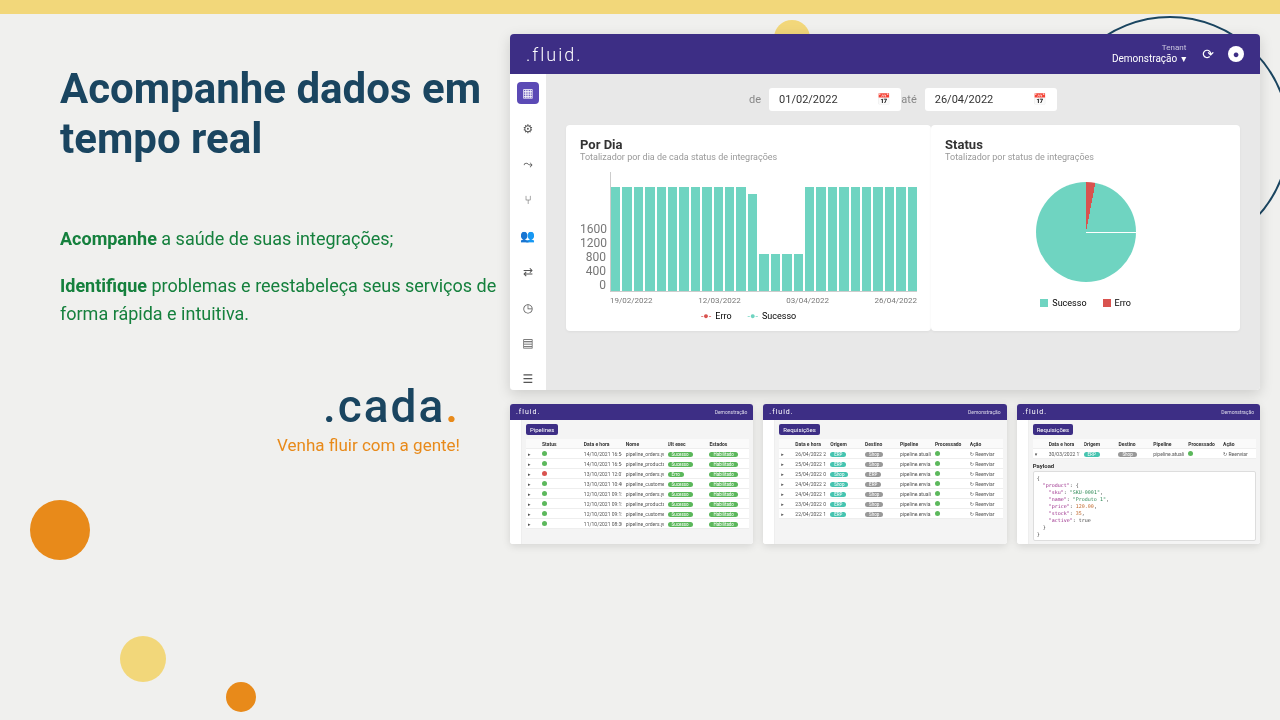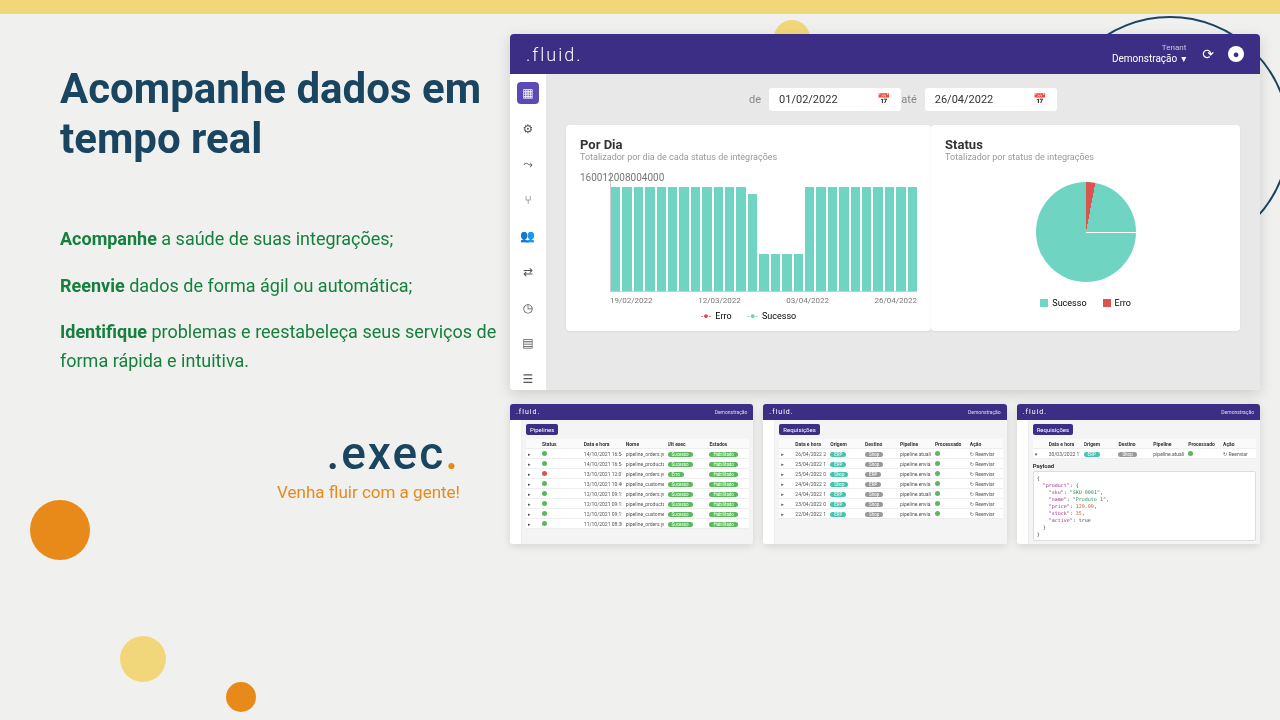--- a/index.html
+++ b/index.html
@@ -42,21 +42,21 @@
   .date-row { display: flex; justify-content: center; gap: 0; margin-bottom: 14px; text-align: right; }
   .date-group { display: flex; align-items: center; gap: 8px; font-size: 11px; }
   .date-lbl { color: #888; }
   .date-input { background: #fff; border-radius: 3px; padding: 5px 10px; display: flex; align-items: center; gap: 40px; font-size: 11px; color: #333; min-width: 120px; justify-content: space-between; }
   .cards { display: flex; gap: 0; margin-top: 8px; }
   .card { background: #fff; border-radius: 4px; padding: 12px 14px 10px; flex: 1; box-shadow: 0 1px 3px rgba(0,0,0,0.05); }
   .card-title { font-size: 13px; font-weight: 700; color: #333; }
   .card-sub { font-size: 9px; color: #999; margin-bottom: 10px; }
   
   .bar-chart { height: 120px; display: flex; align-items: flex-end; position: relative; padding-left: 30px; }
-  .y-axis { position: absolute; left: 0; top: 0; height: 100%; display: flex; flex-direction: row; justify-content: flex-start; font-size: 10px; color: #777; text-align: right; width: 26px; }
+  .y-axis { position: absolute; left: 0; top: 0; height: 100%; display: flex; flex-direction: column; justify-content: flex-end; font-size: 12px; color: #777; text-align: right; width: 26px; }
   .bars { display: flex; align-items: flex-end; flex: 1; height: 100%; gap: 2px; border-left: 1px solid #ccc; border-bottom: 1px solid #ccc; }
   .bar { flex: 1; background: #6fd4c1; }
   .x-labels { display: flex; justify-content: space-between; font-size: 8px; color: #777; padding-left: 30px; margin-top: 4px; }
   .legend { display: flex; justify-content: center; gap: 16px; font-size: 9px; margin-top: 6px; }
   .legend-item { display: flex; align-items: center; gap: 4px; }
   .sw { width: 8px; height: 8px; display: inline-block; }
   .sw.err { background: #d9534f; } .sw.succ { background: #6fd4c1; }
   
   .pie-wrap { display: flex; justify-content: center; padding: 10px 0; }
   .pie { width: 100px; height: 100px; border-radius: 50%; background: conic-gradient(#d9534f 0 3%, #6fd4c1 3% 100%); position: relative; }
@@ -95,25 +95,24 @@
 <div class="circ ring"></div>
 <div class="circ c5"></div>
 <div class="circ c6"></div>
 <div class="circ c7"></div>
 
 <div class="main">
   <div class="left">
     <h1>Acompanhe dados em tempo real</h1>
     <div class="bullets">
       <p><strong>Acompanhe</strong><span> a saúde de suas integrações;</span></p>
-      <p><strong>Reenvie</strong><span> dados de forma ágil ou automática;</span></p>
       <p><strong>Identifique</strong><span> problemas e reestabeleça seus serviços de forma rápida e intuitiva.</span></p>
     </div>
     <div class="brand">
-      <div class="brand-logo"><span>.</span><span>exec</span><span class="dot">.</span></div>
+      <div class="brand-logo"><span>.</span><span>cada</span><span class="dot">.</span></div>
       <div class="tagline">Venha fluir com a gente!</div>
     </div>
   </div>
 
   <div class="right">
     <div class="screenshot">
       <div class="ss-header">
         <div class="ss-logo">.fluid.</div>
         <div class="ss-tenant">
           <div class="ss-tenant-label">Tenant</div>

